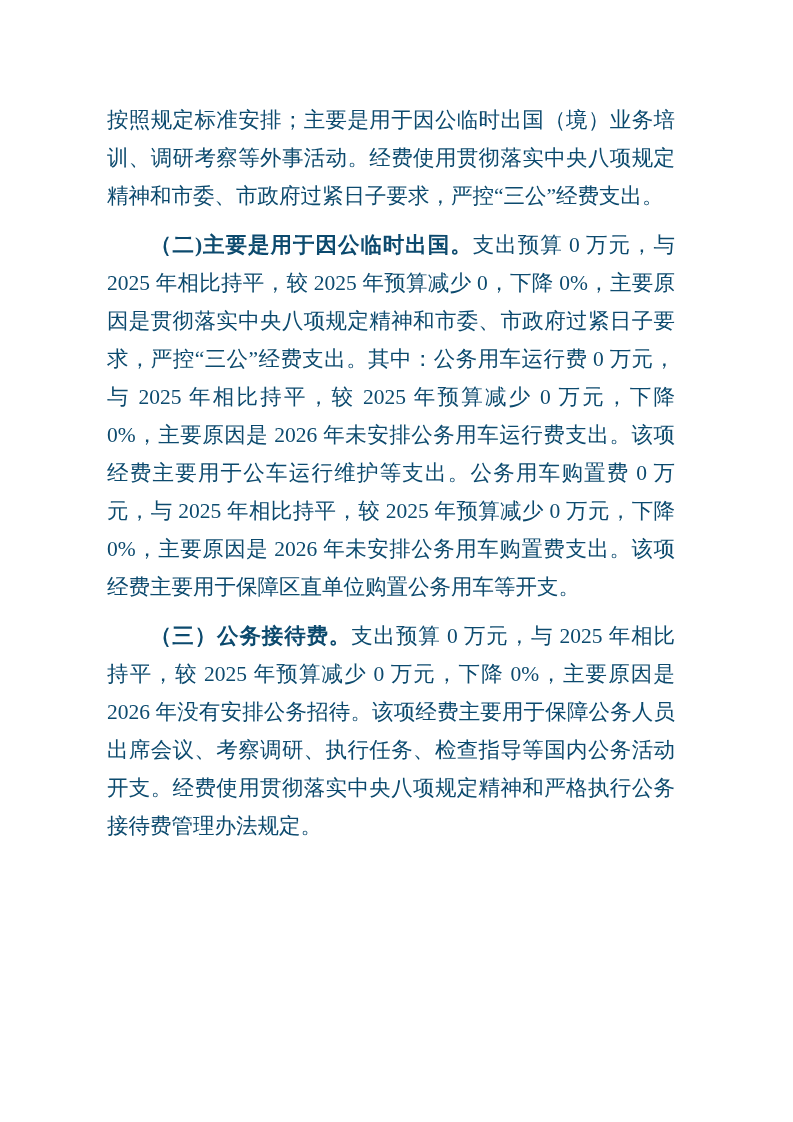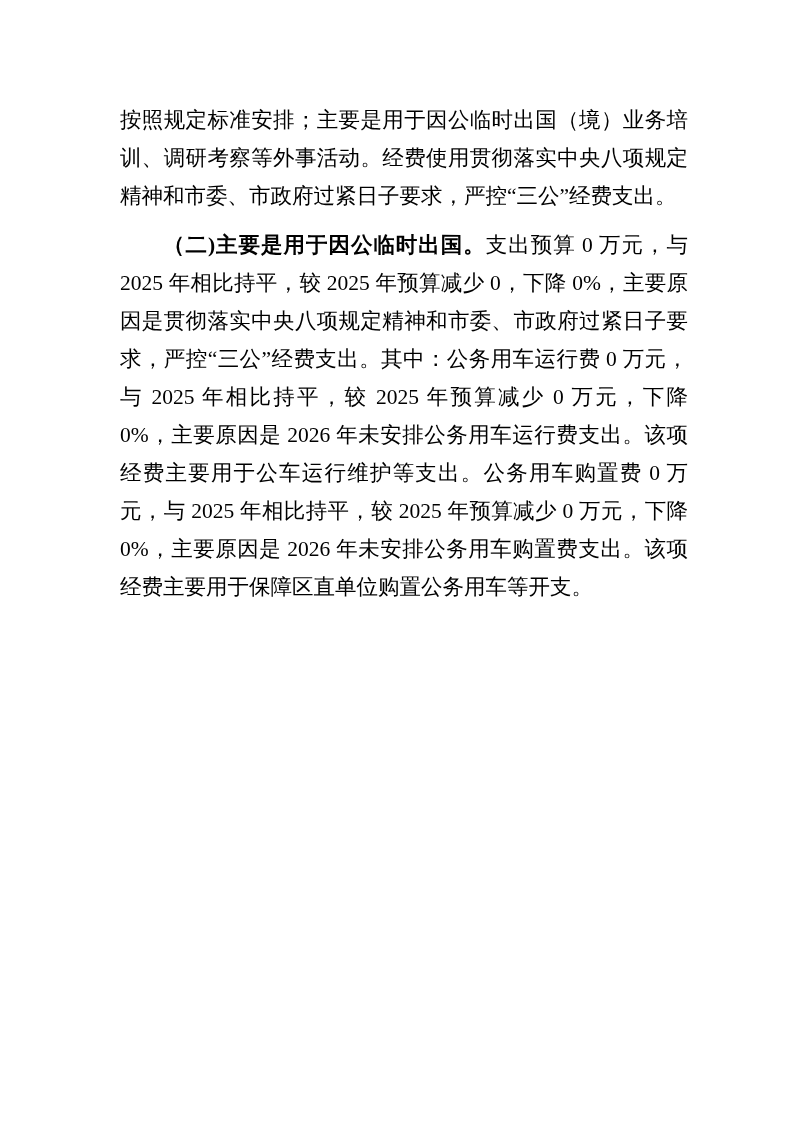--- a/index.html
+++ b/index.html
@@ -9,27 +9,27 @@
   }
   .page {
     position: relative;
     width: 793px;
     height: 1122px;
     background: #ffffff;
     overflow: hidden;
   }
   .content {
     position: absolute;
-    left: 120px;
+    left: 107px;
     top: 101px;
     width: 568px;
     font-family: "Liberation Serif", "DejaVu Serif", serif;
     font-size: 21.5px;
     line-height: 38px;
-    color: #000000;
+    color: #0c4a6e;
     text-align: justify;
     text-align-last: left;
     text-justify: inter-character;
   }
   .content p.para {
     margin: 0 0 11px 0;
     padding: 0;
   }
   .content p.para.indent {
     text-indent: 2em;
@@ -38,14 +38,15 @@
     font-weight: bold;
   }
 </style>
 </head>
 <body>
 
 <div class="page">
   <div class="content">
       <p class="para">按照规定标准安排；主要是用于因公临时出国（境）业务培训、调研考察等外事活动。经费使用贯彻落实中央八项规定精神和市委、市政府过紧日子要求，严控“三公”经费支出。</p>
       <p class="para indent"><b class="para-head">（二)主要是用于因公临时出国。</b>支出预算 0 万元，与 2025 年相比持平，较 2025 年预算减少 0，下降 0%，主要原因是贯彻落实中央八项规定精神和市委、市政府过紧日子要求，严控“三公”经费支出。其中：公务用车运行费 0 万元，与 2025 年相比持平，较 2025 年预算减少 0 万元，下降 0%，主要原因是 2026 年未安排公务用车运行费支出。该项经费主要用于公车运行维护等支出。公务用车购置费 0 万元，与 2025 年相比持平，较 2025 年预算减少 0 万元，下降 0%，主要原因是 2026 年未安排公务用车购置费支出。该项经费主要用于保障区直单位购置公务用车等开支。</p>
+      <p class="para indent"><b class="para-head">（三）公务接待费。</b>支出预算 0 万元，与 2025 年相比持平，较 2025 年预算减少 0 万元，下降 0%，主要原因是 2026 年没有安排公务招待。该项经费主要用于保障公务人员出席会议、考察调研、执行任务、检查指导等国内公务活动开支。经费使用贯彻落实中央八项规定精神和严格执行公务接待费管理办法规定。</p>
     </div>
 </div>
 
 </body></html>

